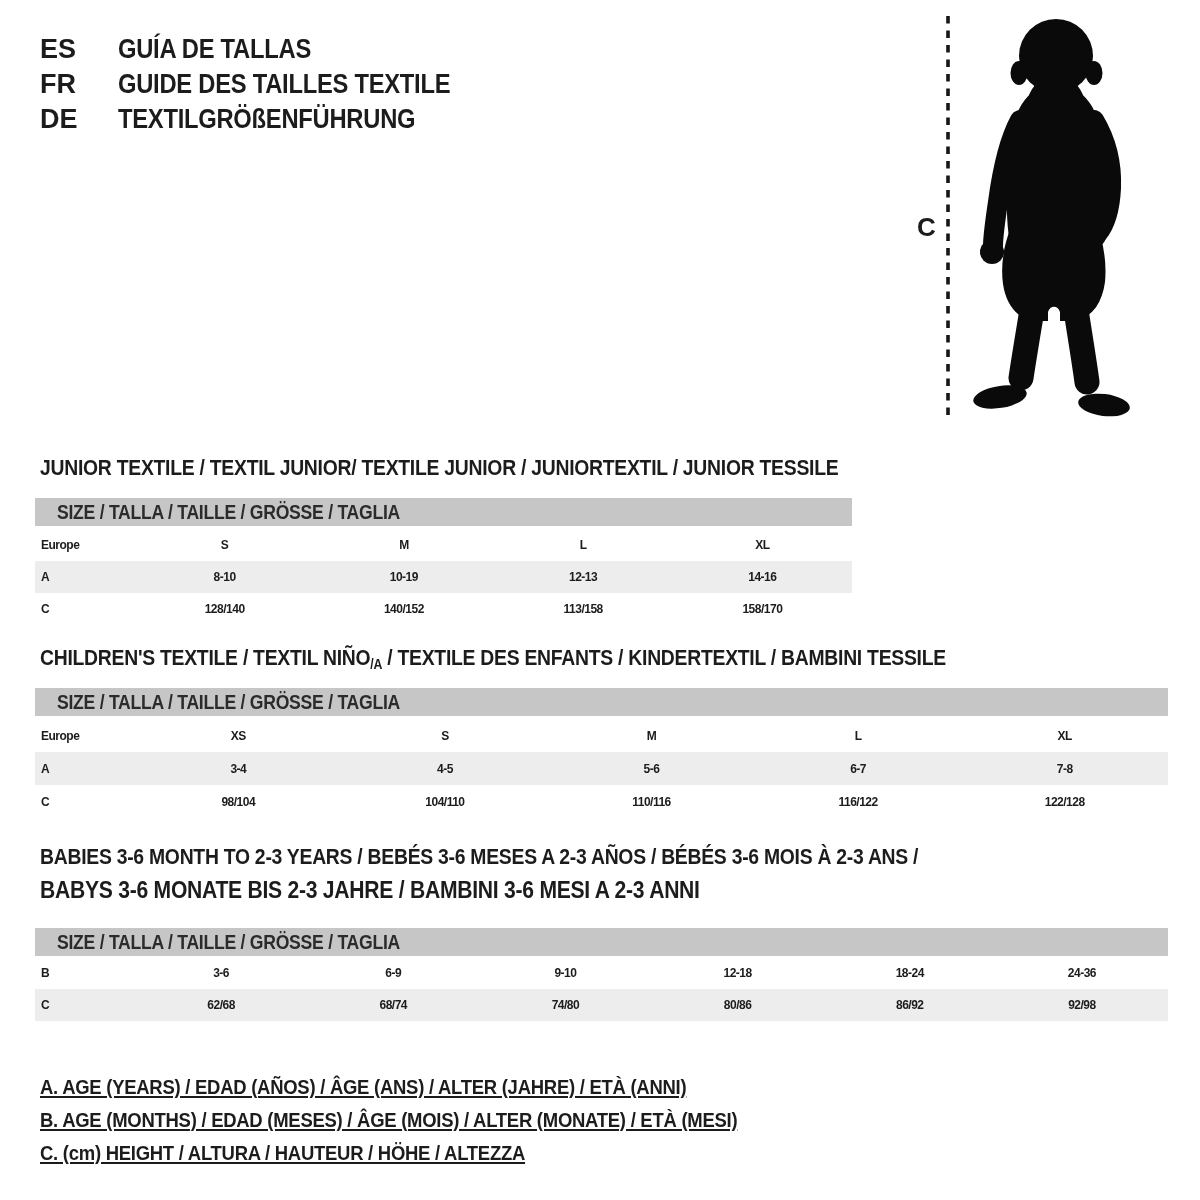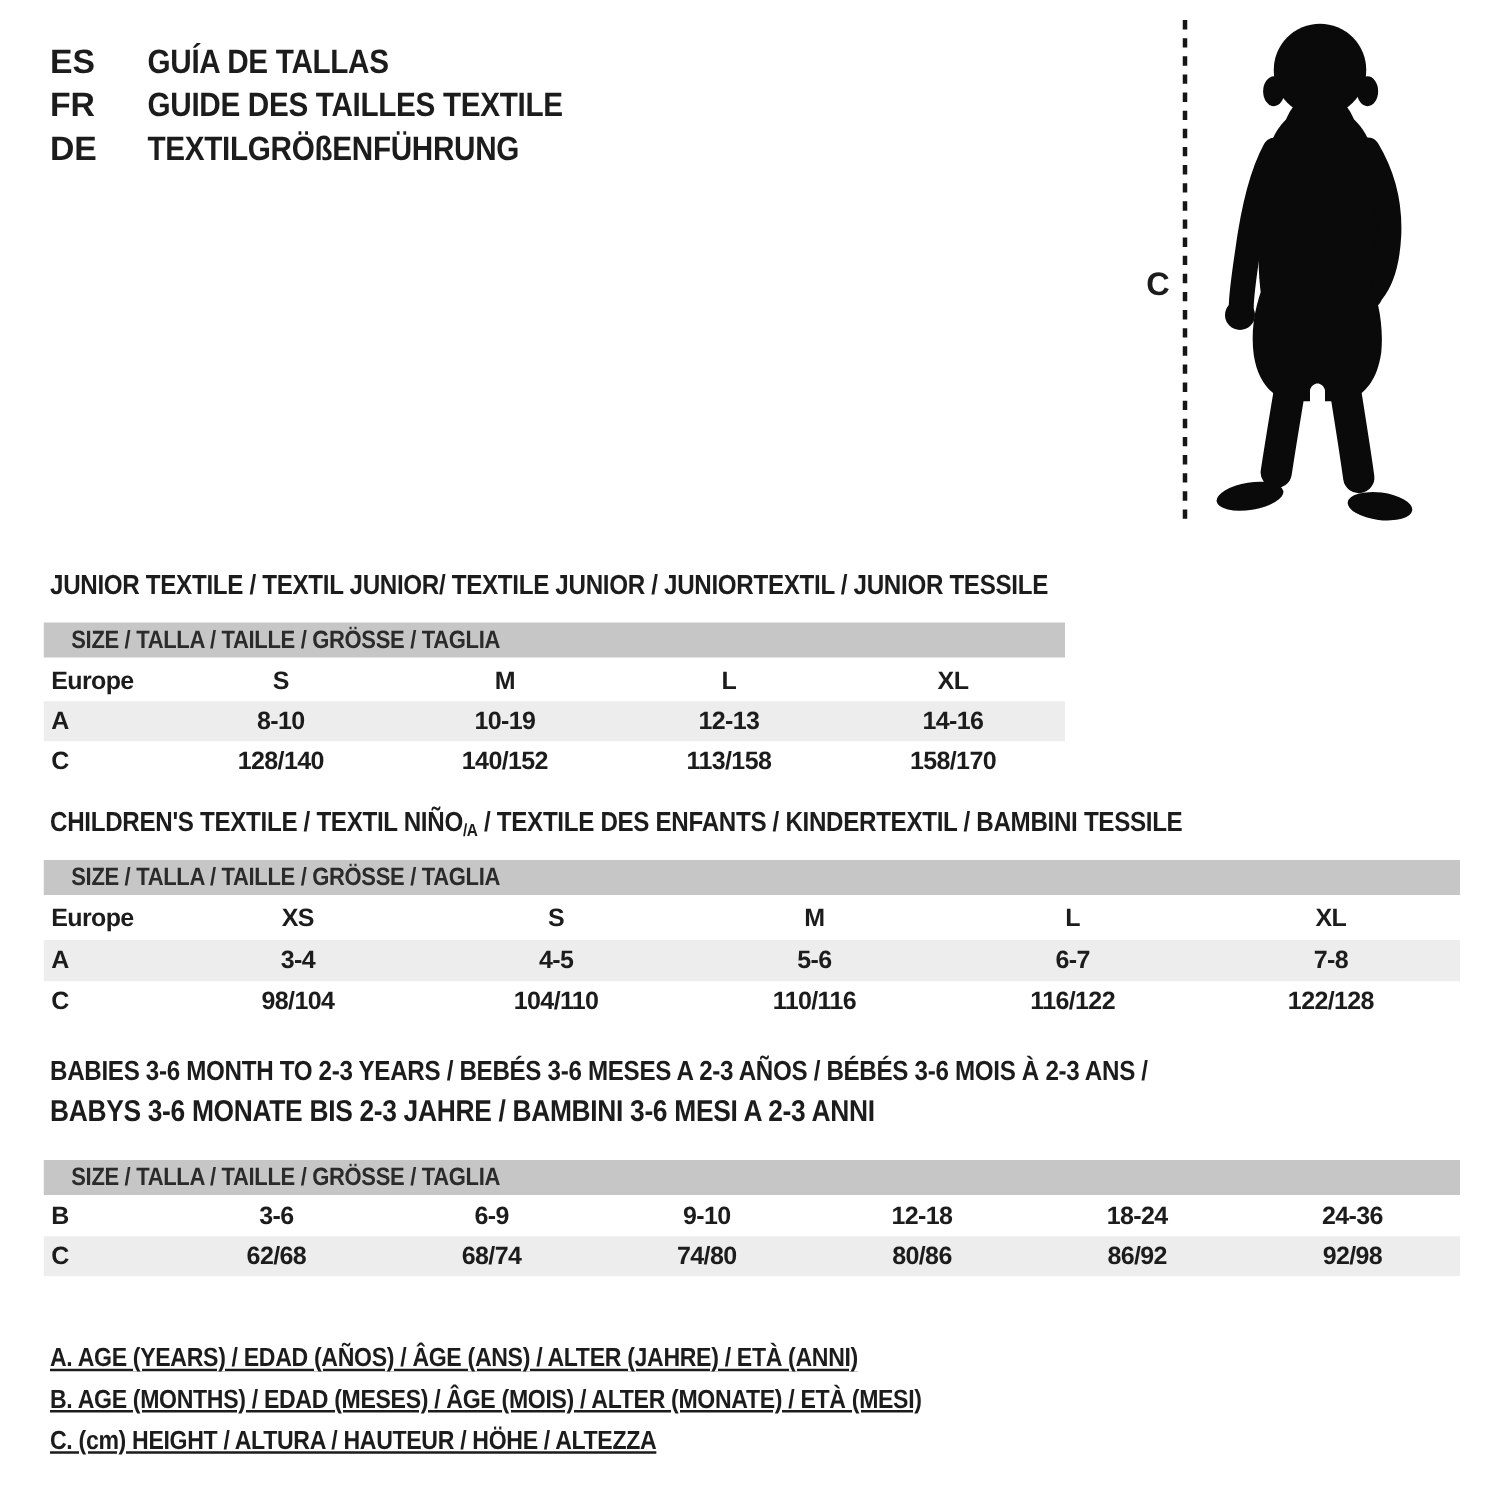--- a/index.html
+++ b/index.html
@@ -33,21 +33,21 @@
   
   .size-table{position:absolute;}
   .table-title{position:absolute;left:5px;top:0;font-size:22px;line-height:23px;white-space:nowrap;}
   .title-sub{font-size:14px;vertical-align:-4px;}
   .size-bar{
     position:absolute;left:0;right:0;height:28px;
     background:var(--table-header-bg);color:var(--table-header-text);
     display:flex;align-items:center;padding-left:22px;font-size:20px;
   }
   .rows{position:absolute;left:0;right:0;}
-  .trow{display:grid;align-items:center;font-size:20px;letter-spacing:-0.5px;}
+  .trow{display:grid;align-items:center;font-size:12px;letter-spacing:-0.5px;}
   .t1 .trow{grid-template-columns:100px repeat(4,1fr);height:32px;}
   .t2 .trow{grid-template-columns:100px repeat(5,1fr);height:33px;}
   .t3 .trow{grid-template-columns:100px repeat(6,1fr);height:32px;}
   .trow.stripe{background:var(--row-stripe-bg);}
   .trow .lbl{padding-left:6px;text-align:left;}
   .trow .val{text-align:center;}
   .t1{left:35px;top:456px;width:817px;height:172px;}
   .t2{left:35px;top:646px;width:1133px;height:175px;}
   .t3{left:35px;top:845px;width:1133px;height:178px;}
   .t1 .size-bar,.t2 .size-bar{top:42px;}

